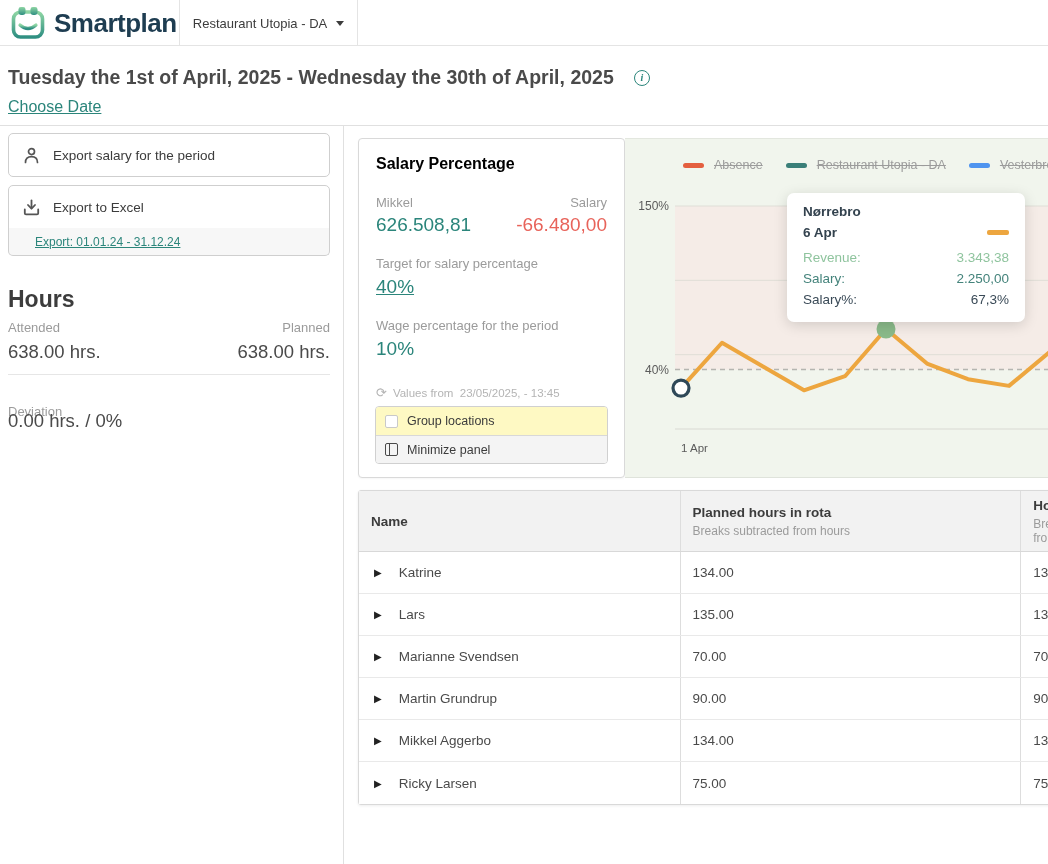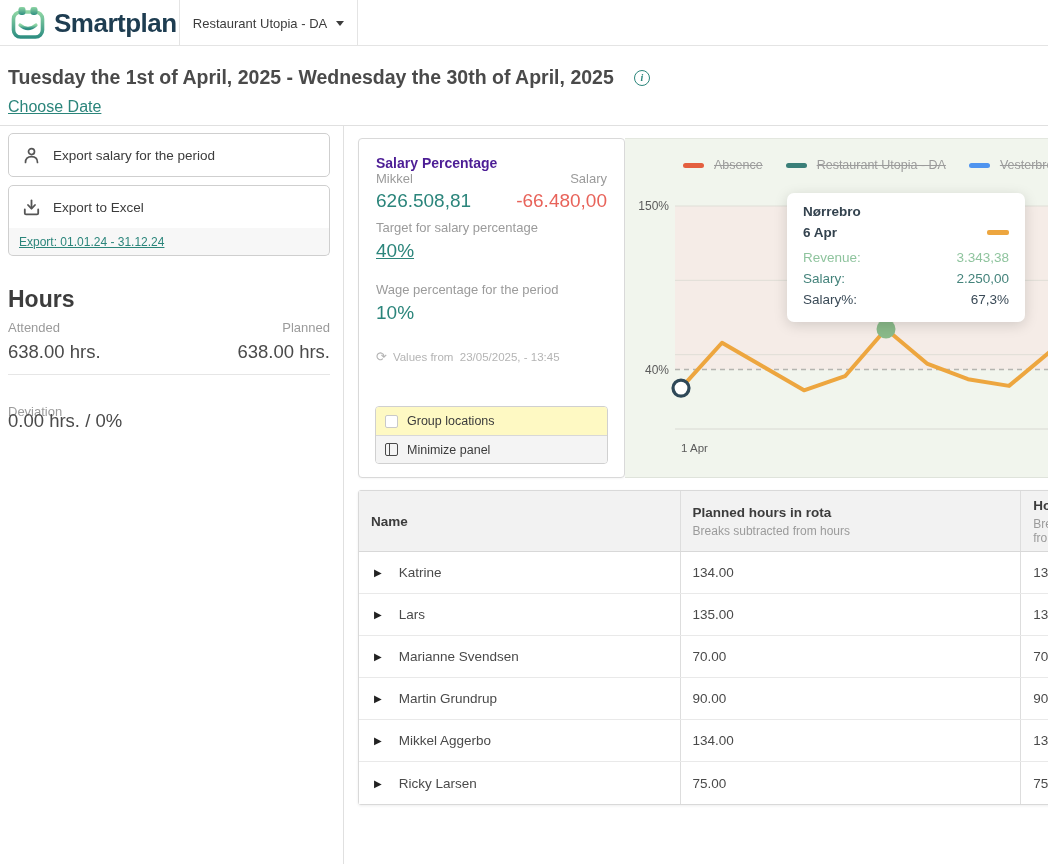--- a/index.html
+++ b/index.html
@@ -30,33 +30,33 @@
                  text-decoration:underline; cursor:pointer; }
   .top-rule { position:absolute; left:0; top:125px; width:1048px; height:1px; background:#e0e0e0; }
 
   
   .v-divider { position:absolute; left:343px; top:126px; width:1px; height:738px; background:#e0e0e0; }
   .side-btn { position:absolute; left:8px; width:322px; height:44px; background:#fff;
               border:1px solid #cfcfcf; border-radius:5px; display:flex; align-items:center;
               gap:13px; padding-left:14px; font-size:13.5px; color:#3c3c3c; cursor:pointer; }
   .export-strip { position:absolute; left:8px; top:228px; width:322px; height:28px;
                   background:#f7f7f7; border:1px solid #cfcfcf; border-top:none;
-                  border-radius:0 0 5px 5px; display:flex; align-items:center; padding-left:10px; }
+                  border-radius:0 0 5px 5px; display:flex; align-items:center; padding-left:26px; }
   .export-strip a { font-size:12px; color:#2b857b; text-decoration:underline; cursor:pointer; }
   .hours-h { position:absolute; left:8px; top:286px; font-size:23px; font-weight:700; color:#3c3c3c; }
   .lbl { font-size:13px; color:#9b9b9b; }
   .hours-row { position:absolute; left:8px; width:322px; display:flex; justify-content:space-between; }
   .big-val { font-size:18.5px; color:#4a4a4a; }
   .hours-divider { position:absolute; left:8px; top:374px; width:322px; height:1px; background:#e6e6e6; }
 
   
   .salary-card { position:absolute; left:358px; top:138px; width:267px; height:340px;
                  background:#fff; border:1px solid #d9d9d9; border-radius:4px;
                  box-shadow:0 1px 2px rgba(0,0,0,0.04); padding:16px 17px; }
-  .salary-card h2 { font-size:14px; font-weight:700; color:#4c1d95; }
+  .salary-card h2 { font-size:16px; font-weight:700; color:#000000; margin-bottom:22px; }
   .kv-row { display:flex; justify-content:space-between; }
   .teal { color:#2b857b; }
   .red { color:#e8635a; }
   .val-19 { font-size:19px; }
   .target-link { font-size:19px; color:#2b857b; text-decoration:underline; cursor:pointer; }
   .values-from { font-size:11.5px; color:#b4b4b4; display:flex; align-items:center; gap:6px; white-space:pre; }
   .refresh-glyph { font-size:13px; color:#b4b4b4; }
   .options-box { position:absolute; left:16px; top:267px; width:233px;
                  border:1px solid #d0d0d0; border-radius:4px; overflow:hidden; }
   .opt-row { height:28px; display:flex; align-items:center; gap:9px; padding-left:9px;
@@ -173,21 +173,21 @@
   <div class="hours-row" style="top:410px;">
     <span class="big-val">0.00 hrs. / 0%</span>
   </div>
 
   <div class="salary-card">
     <h2>Salary Percentage</h2>
     <div class="kv-row" style="margin-bottom:4px;">
       <span class="lbl">Mikkel</span>
       <span class="lbl">Salary</span>
     </div>
-    <div class="kv-row" style="margin-bottom:8px;">
+    <div class="kv-row" style="margin-bottom:20px;">
       <span class="val-19 teal">626.508,81</span>
       <span class="val-19 red">-66.480,00</span>
     </div>
     <div class="lbl" style="margin-bottom:5px;">Target for salary percentage</div>
     <a class="target-link">40%</a>
     <div class="lbl" style="margin:20px 0 5px;">Wage percentage for the period</div>
     <div class="val-19 teal">10%</div>
     <div class="values-from" style="margin-top:25px;">
       <span class="refresh-glyph">⟳</span>
       <span>Values from  23/05/2025, - 13:45</span>

